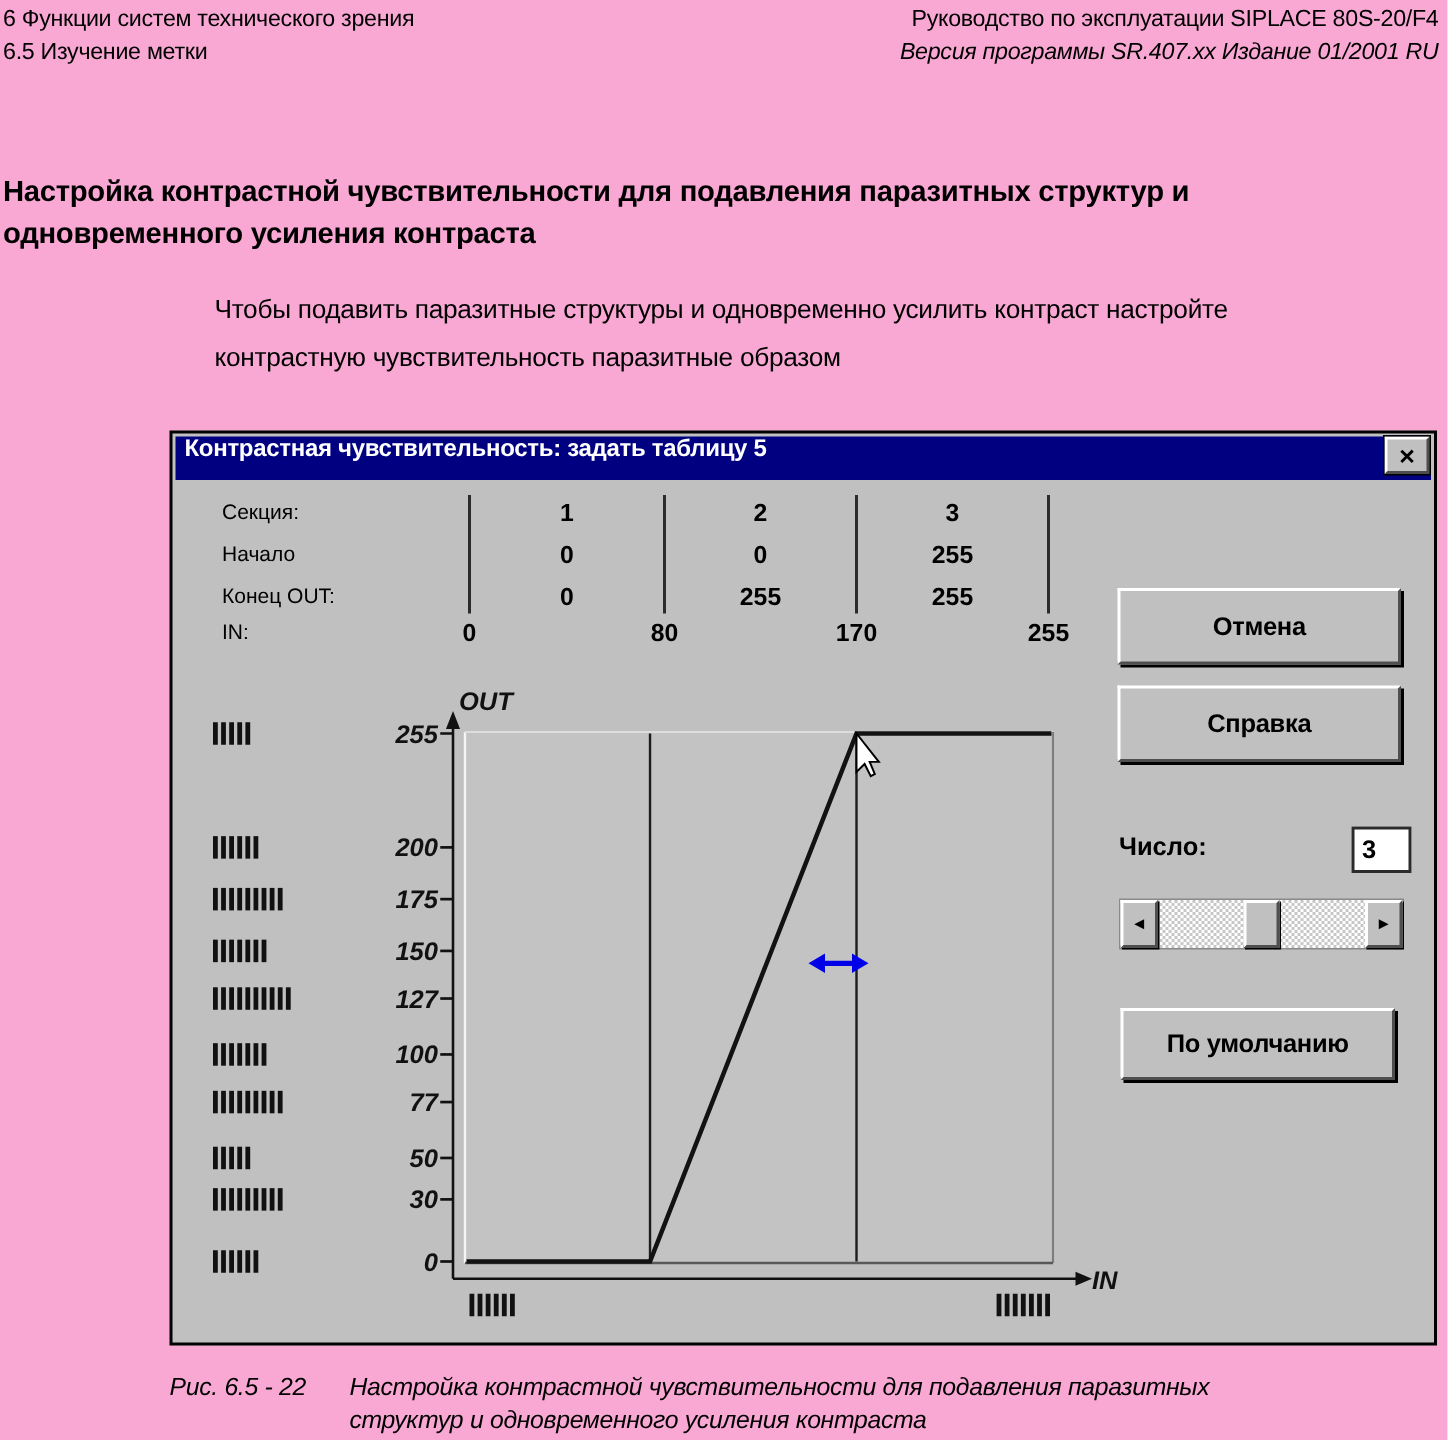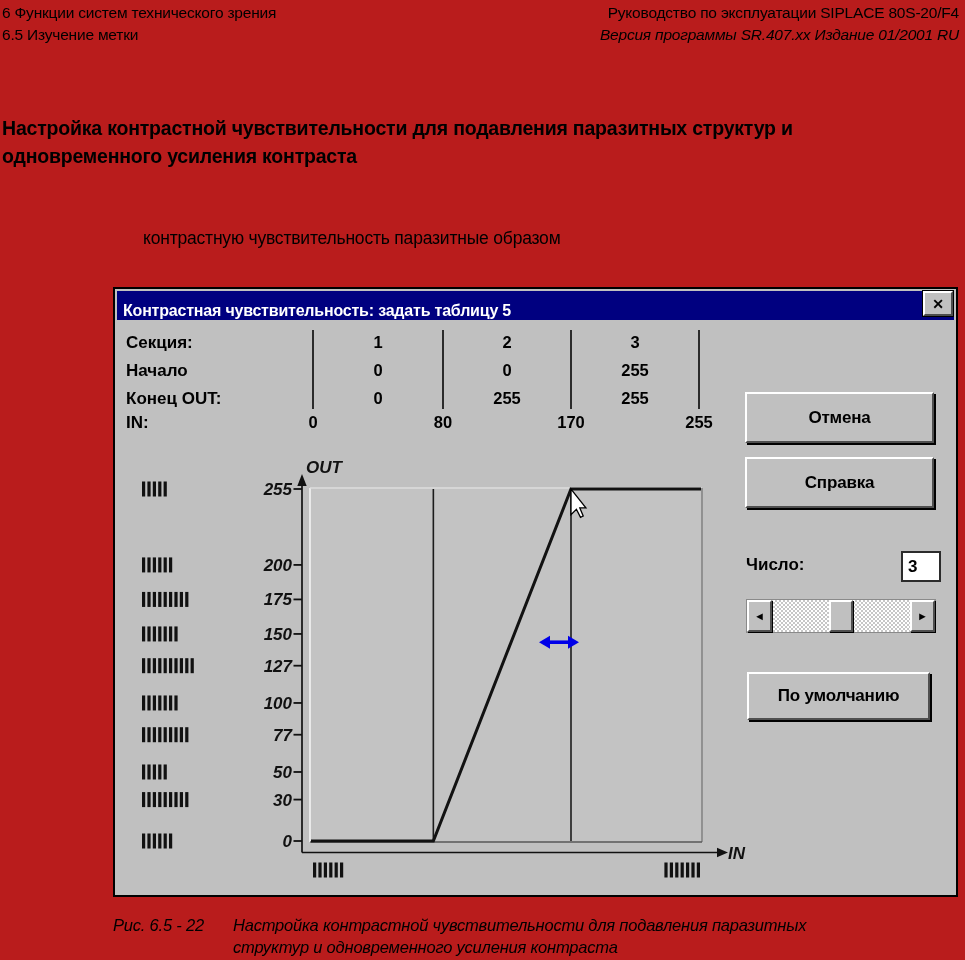--- a/index.html
+++ b/index.html
@@ -1,18 +1,18 @@
 <!DOCTYPE html>
 <html><head>
 <meta charset="utf-8">
 <style>
   * { margin:0; padding:0; box-sizing:border-box; }
   html,body { background:#fff; }
   .page {
-    position:relative; width:965px; height:960px; background:#b91c1c;
+    position:relative; width:965px; height:960px; background:#f9a8d4;
     font-family:"Liberation Sans", sans-serif; color:#000; overflow:hidden;
   }
   
   .doc-header { position:absolute; left:0; top:0; width:965px; }
   .hdr-line { position:absolute; font-size:15.5px; letter-spacing:-0.2px; white-space:nowrap; }
   .hdr-l1 { left:2px;  top:4px; }
   .hdr-l2 { left:2px;  top:26px; }
   .hdr-r1 { right:6px; top:4px; }
   .hdr-r2 { right:6px; top:26px;font-style:italic; }
   
@@ -22,31 +22,31 @@
   .bodytext { position:absolute; left:143px; font-size:17.5px; letter-spacing:-0.2px; white-space:nowrap; }
   .bodytext.l1 { top:196px; }
   .bodytext.l2 { top:228px; }
   
   .dialog {
     position:absolute; left:113px; top:287px; width:845px; height:610px;
     background:#c0c0c0; border:2px solid #000;
   }
   .titlebar {
     position:absolute; left:2px; top:2px; width:837px; height:29px;
-    background:#000080; color:#fff; display:flex; align-items:flex-end;
+    background:#000080; color:#fff; display:flex; align-items:flex-start;
     font-size:16px; font-weight:bold; padding-left:6px; letter-spacing:-0.2px;
   }
   .close-btn {
     position:absolute; right:3px; top:2px; width:30px; height:25px;
     background:#c0c0c0; border:2px solid; border-color:#fff #4d4d4d #4d4d4d #fff;
     outline:1px solid #000; display:flex; align-items:center; justify-content:center;
     font-size:14px; font-weight:bold; color:#000; cursor:pointer;
   }
   
-  .tbl-label { position:absolute; left:11px; font-size:17px; font-weight:bold; white-space:nowrap; }
+  .tbl-label { position:absolute; left:33px; font-size:14px; font-weight:normal; white-space:nowrap; }
   .tbl-val   { position:absolute; transform:translateX(-50%); font-size:16.5px; font-weight:bold; white-space:nowrap; }
   .row1 { top:44px; } .row2 { top:72px;text-align:center; } .row3 { top:100px; } .rowin { top:124px; }
   .sep { position:absolute; top:41px; width:2px; height:79px; background:#2b2b2b; }
   
   .btn {
     position:absolute; background:#c0c0c0; display:flex; align-items:center; justify-content:center;
     font-size:17px; font-weight:bold; letter-spacing:-0.2px;
     border:2px solid; border-color:#fff #4f4f4f #4f4f4f #fff;
     box-shadow:2px 2px 0 #000; cursor:pointer;
   }
@@ -98,20 +98,21 @@
 
   <div class="doc-header">
     <div class="hdr-line hdr-l1">6 Функции систем технического зрения</div>
     <div class="hdr-line hdr-l2">6.5 Изучение метки</div>
     <div class="hdr-line hdr-r1">Руководство по эксплуатации SIPLACE 80S-20/F4</div>
     <div class="hdr-line hdr-r2">Версия программы SR.407.xx  Издание 01/2001 RU</div>
   </div>
 
   <div class="heading l1">Настройка контрастной чувствительности для подавления паразитных структур и</div>
   <div class="heading l2">одновременного усиления контраста</div>
+  <div class="bodytext l1">Чтобы подавить паразитные структуры и одновременно усилить контраст  настройте</div>
   <div class="bodytext l2">контрастную чувствительность паразитные образом</div>
 
   <div class="dialog">
 
     <div class="titlebar">
       <span>Контрастная чувствительность: задать таблицу 5</span>
     </div>
     <div class="close-btn">
       <span>✕</span>
     </div>

